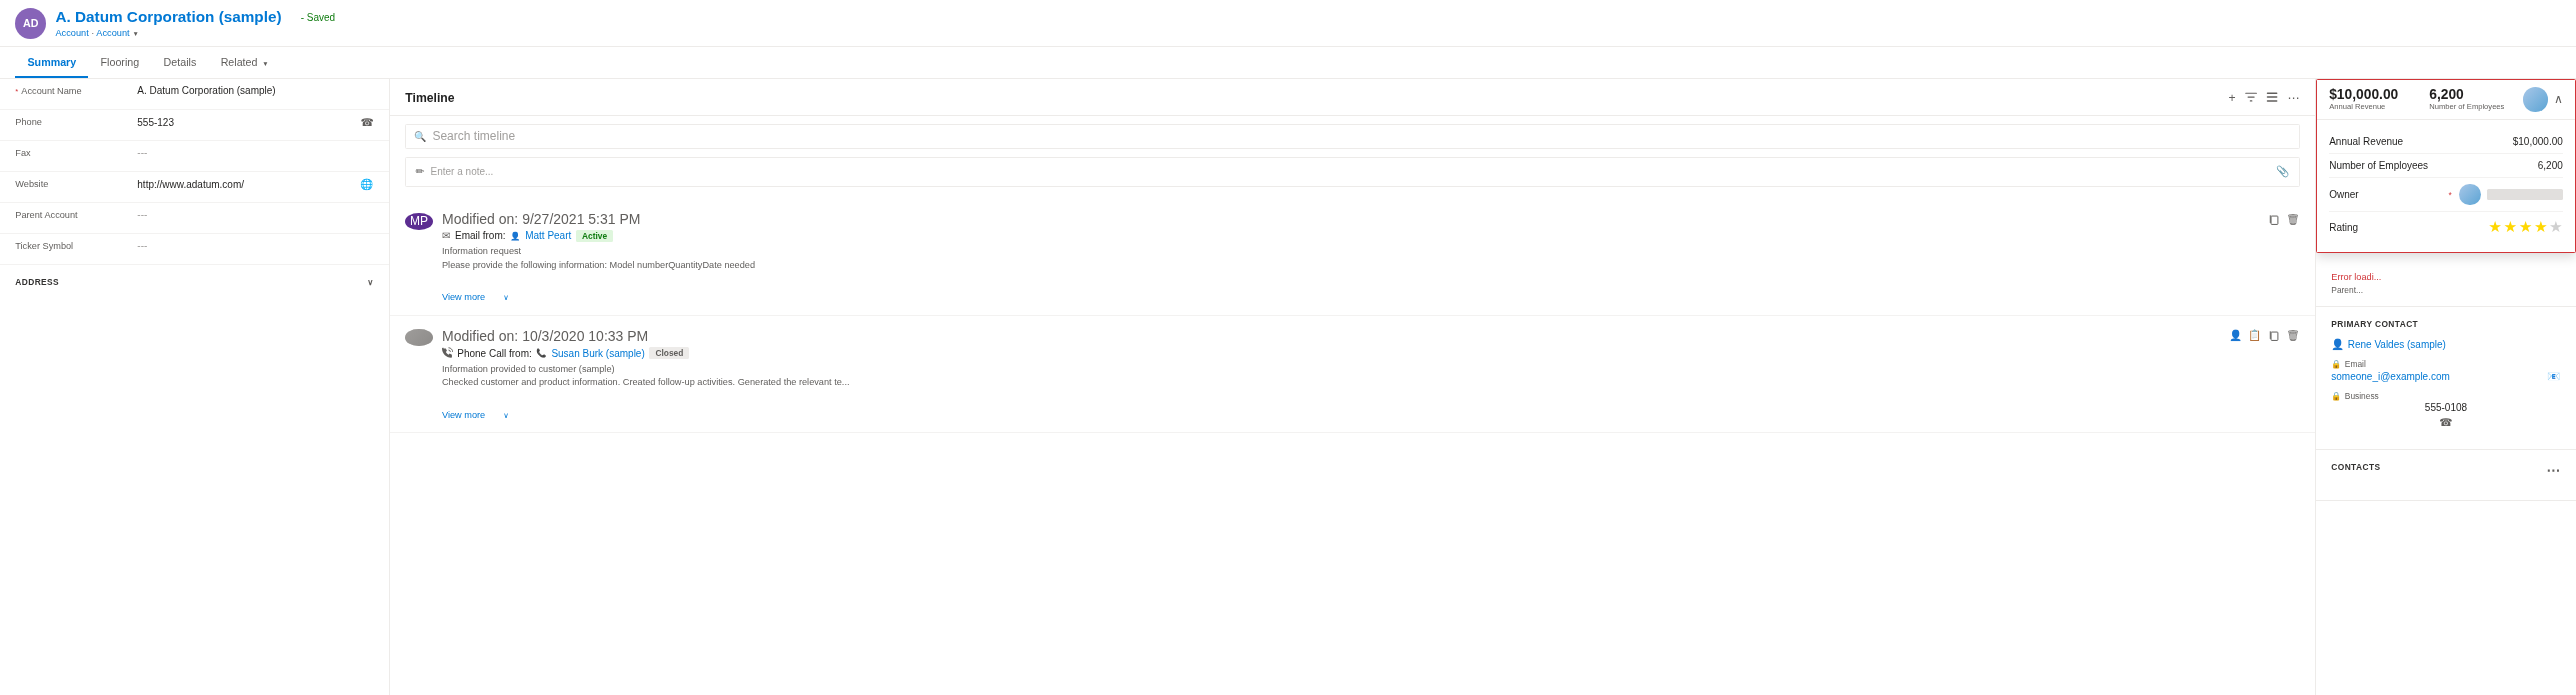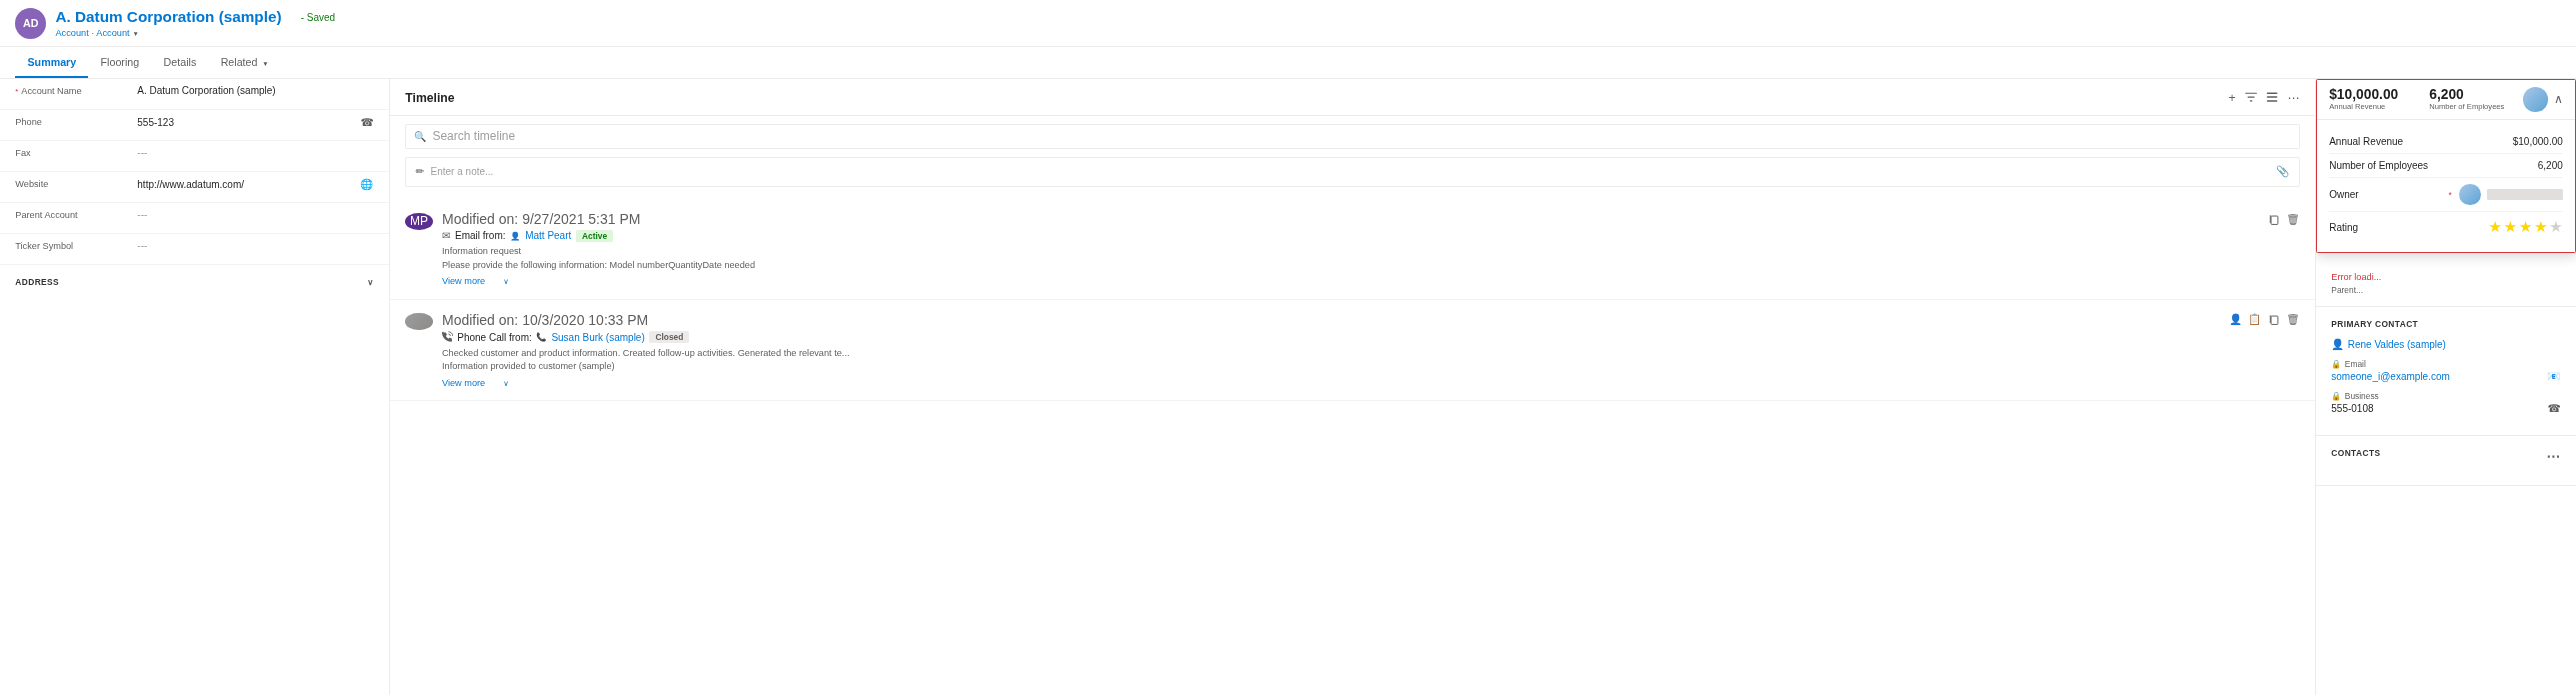--- a/index.html
+++ b/index.html
@@ -56,31 +56,31 @@
     .avatar-mp { background: #5c2d91; }
     .timeline-content { flex: 1; }
     .timeline-meta { font-size: 14px; color: #605e5c; margin-bottom: 3.1px; }
     .timeline-subject { font-size: 10px; color: #201f1e; margin-bottom: 1.5px; display: flex; align-items: center; gap: 4.6px; }
     .timeline-subject-icon { font-size: 10px; color: #605e5c; }
     .active-badge { background: #dff6dd; color: #107c10; font-size: 8.4px; font-weight: 600; padding: 0.8px 6.1px; border-radius: 1.5px; }
     .closed-badge { background: #edebe9; color: #605e5c; font-size: 8.4px; font-weight: 600; padding: 0.8px 6.1px; border-radius: 1.5px; }
     .timeline-body { font-size: 9.2px; color: #605e5c; margin-top: 3.1px; line-height: 1.5; }
     .timeline-item-actions { display: flex; gap: 6.1px; align-items: flex-start; color: #605e5c; margin-top: 1.5px; }
     .timeline-item-action { cursor: pointer; font-size: 10.7px; }
-    .view-more { color: #0078d4; font-size: 9.2px; cursor: pointer; margin-top: 4px; display: flex; align-items: center; gap: 18px; }
+    .view-more { color: #0078d4; font-size: 9.2px; cursor: pointer; margin-top: 20px; display: flex; align-items: center; gap: 18px; }
     .chevron-down { font-size: 7.6px; }
 
     
     .right-panel { width: 260px; flex-shrink: 0; overflow-y: auto; background: #fff; position: relative; }
     .right-section { padding: 12.2px 15.3px; border-bottom: 0.8px solid #edebe9; }
     .right-section-header { font-size: 8.4px; font-weight: 700; text-transform: uppercase; letter-spacing: 0.4px; color: #323130; margin-bottom: 9.2px; display: flex; align-items: flex-start; justify-content: space-between; }
     .right-field { margin-bottom: 7.6px; }
     .right-field-label { font-size: 8.4px; color: #605e5c; margin-bottom: 1.5px; display: flex; align-items: center; gap: 3.1px; }
     .right-field-value { font-size: 10px; color: #0078d4; cursor: pointer; font-weight: 500; display: flex; align-items: center; gap: 3.1px; }
-    .right-field-value.plain { color: #201f1e; cursor: default; }
+    .right-field-value.plain { color: #201f1e; cursor: default; flex-direction: column; }
     .right-field-value.with-icon { display: flex; justify-content: space-between; align-items: center; }
     .contact-icon { font-size: 10.7px; color: #605e5c; }
     .error-msg { color: #d13438; font-size: 9.2px; cursor: pointer; margin-bottom: 6.1px; }
     .contacts-more { font-size: 13.8px; color: #605e5c; cursor: pointer; }
 
     
     .floating-card { position: absolute; top: 0; right: 0; width: 260px; background: #fff; border: 1.5px solid #d13438; border-radius: 1.5px; box-shadow: 0 3.1px 12.2px rgba(0,0,0,0.15); z-index: 100; padding: 0; }
     .floating-card-header { display: flex; align-items: center; padding: 7.6px 12.2px; border-bottom: 0.8px solid #edebe9; justify-content: space-between; }
     .floating-card-stats { display: flex; gap: 31px; }
     .stat-item { text-align: left; }
@@ -268,22 +268,22 @@
                   <path d="M9 1a5 5 0 015 5" stroke="#605e5c" stroke-width="1.2" stroke-linecap="round"></path>
                   <path d="M9 4a2 2 0 012 2" stroke="#605e5c" stroke-width="1.2" stroke-linecap="round"></path>
                 </svg>
             </span>
             <span>Phone Call from:</span>
             <span style="font-size:8.4px;">📞</span>
             <span style="color:#0078d4;">Susan Burk (sample)</span>
             <span class="closed-badge">Closed</span>
           </div>
           <div class="timeline-body">
+            <div>Information provided to customer (sample)</div>
             <div>Checked customer and product information. Created follow-up activities. Generated the relevant te...</div>
-            <div>Information provided to customer (sample)</div>
           </div>
           <div class="view-more">
             <span>View more</span>
             <span class="chevron-down">∨</span>
           </div>
         </div>
         <div class="timeline-item-actions">
           <span class="timeline-item-action">👤</span>
           <span class="timeline-item-action">📋</span>
           <span class="timeline-item-action">

